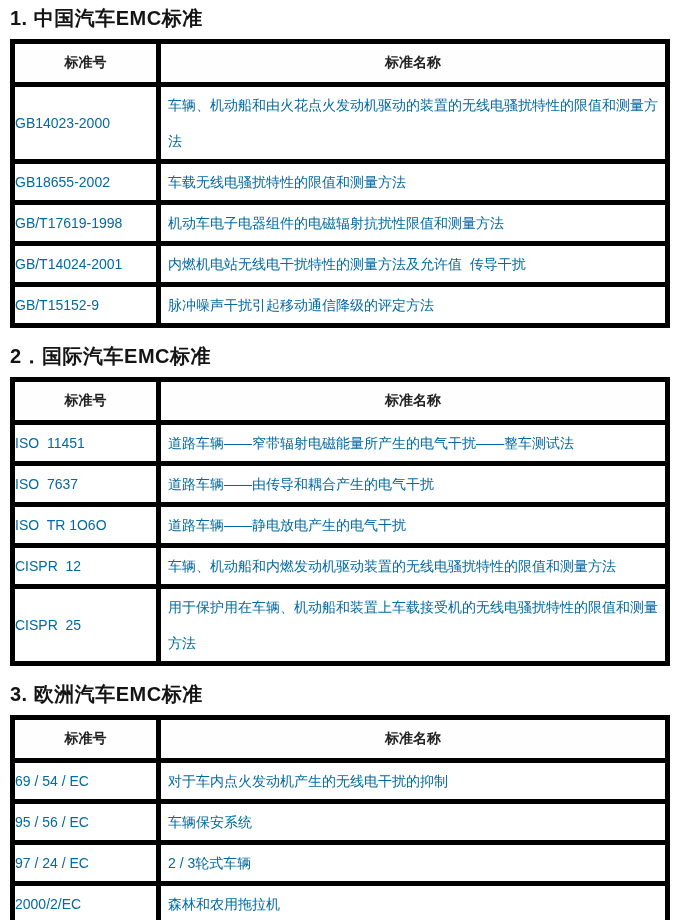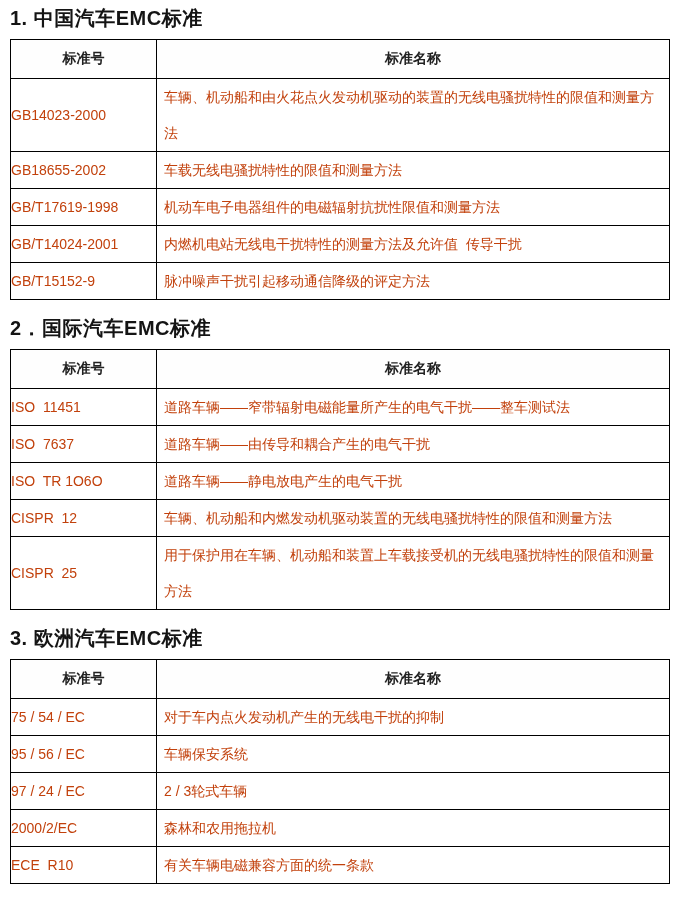--- a/index.html
+++ b/index.html
@@ -28,35 +28,35 @@
     margin-top: 3px;
   }
   table.std-table {
     border-collapse: collapse;
     width: 660px;
     table-layout: fixed;
     background: #ffffff;
   }
   table.std-table th,
   table.std-table td {
-    border: 1px solid #000000;
+    border: 5px solid #000000;
     font-size: 14px;
     vertical-align: middle;
     overflow: hidden;
   }
   table.std-table th {
     height: 36px;
     font-weight: bold;
     text-align: center;
     color: #222222;
     background: #fefefe;
   }
   table.std-table td {
     line-height: 36px;
-    color: #c2410c;
+    color: #0369a1;
     white-space: pre-wrap;
   }
   col.w-id { width: 146px; }
   td.c-id {
     padding: 0 2px 0 0;
     font-size: 15px;
   }
   td.c-name {
     padding: 0 6px 0 7px;
   }
@@ -145,21 +145,21 @@
         <col>
       </colgroup>
     <thead>
       <tr>
         <th>标准号</th>
         <th>标准名称</th>
       </tr>
     </thead>
     <tbody>
       <tr>
-        <td class="c-id">75 / 54 / EC</td>
+        <td class="c-id">69 / 54 / EC</td>
         <td class="c-name">对于车内点火发动机产生的无线电干扰的抑制</td>
       </tr>
       <tr>
         <td class="c-id">95 / 56 / EC</td>
         <td class="c-name">车辆保安系统</td>
       </tr>
       <tr>
         <td class="c-id">97 / 24 / EC</td>
         <td class="c-name">2 / 3轮式车辆</td>
       </tr>

